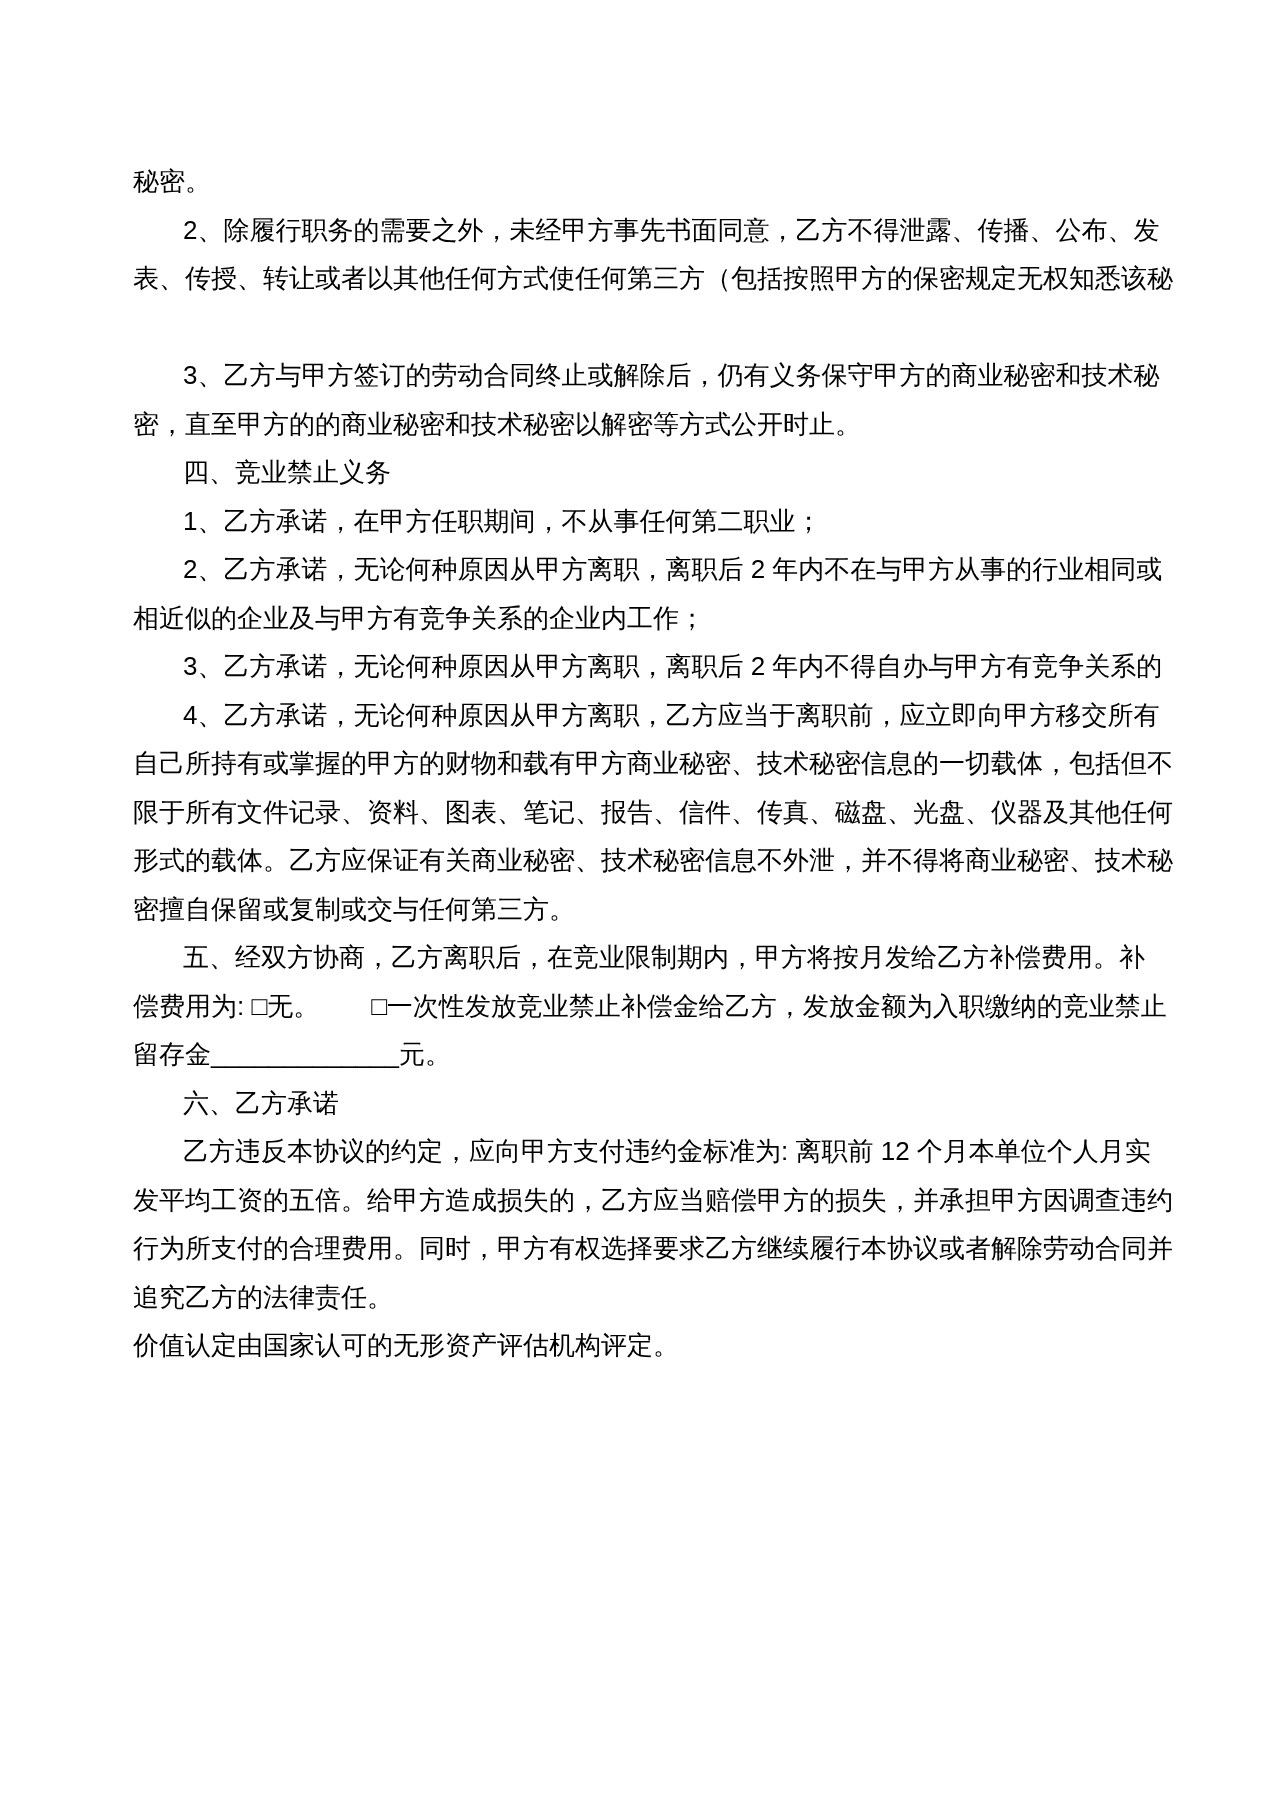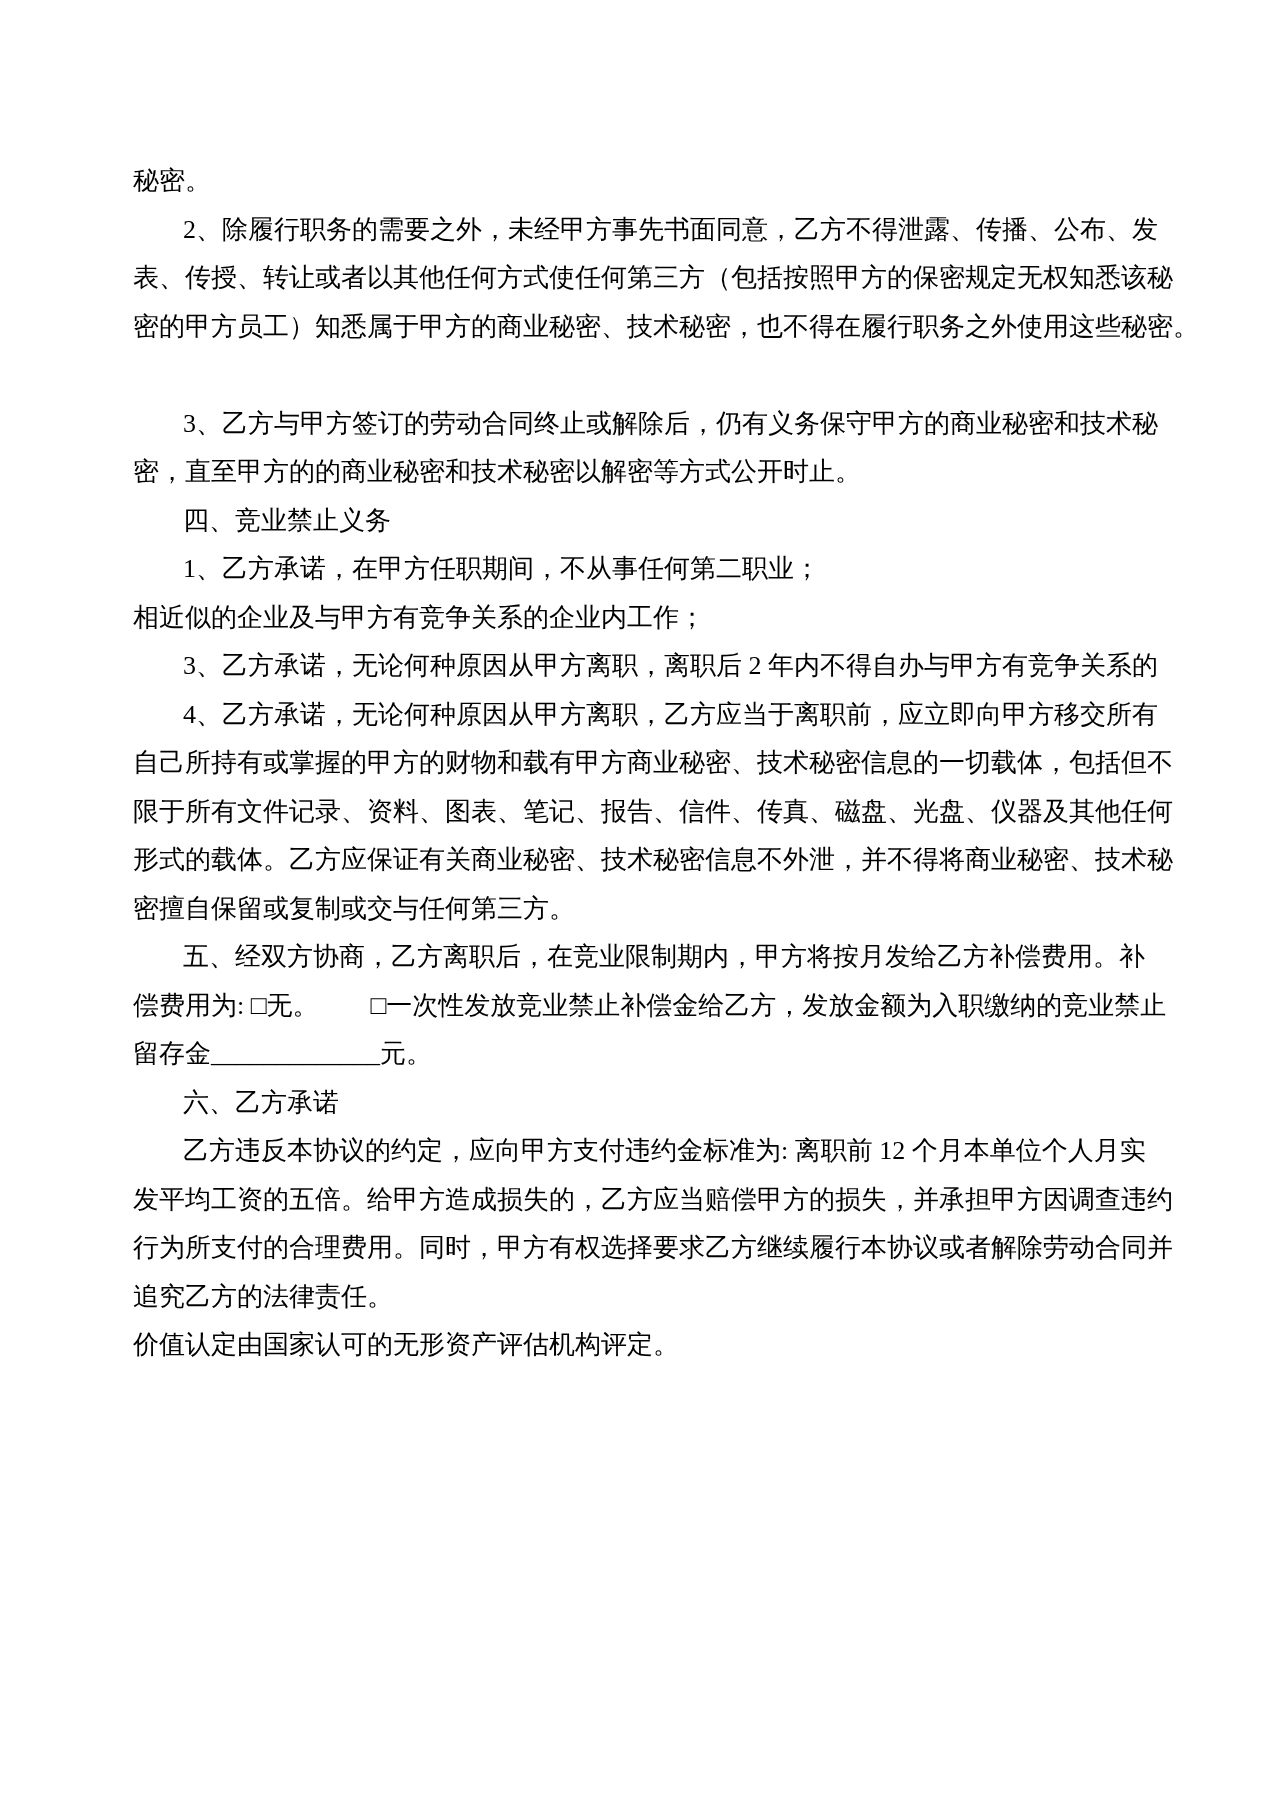--- a/index.html
+++ b/index.html
@@ -12,21 +12,21 @@
     width: 1280px;
     height: 1810px;
     background: #ffffff;
     overflow: hidden;
   }
   .doc-text {
     position: absolute;
     left: 133px;
     top: 157px;
     width: 1130px;
-    font-family: Liberation Serif, serif;
+    font-family: Liberation Sans, sans-serif;
     font-size: 26px;
     line-height: 48.5px;
     color: #000000;
   }
   .line {
     height: 48.5px;
     white-space: pre;
     font-kerning: none;
   }
   .line.indent {
@@ -34,26 +34,26 @@
   }
 </style>
 </head>
 <body>
 
 <div class="page">
   <div class="doc-text">
       <div class="line">秘密。</div>
       <div class="line indent">2、除履行职务的需要之外，未经甲方事先书面同意，乙方不得泄露、传播、公布、发</div>
       <div class="line">表、传授、转让或者以其他任何方式使任何第三方（包括按照甲方的保密规定无权知悉该秘</div>
-      <div class="line">密的甲方员工）知悉属于甲方的商业秘密、技术秘密，也不得在履行职务之外使用这些秘密。</div>
       <div class="line">&nbsp;</div>
       <div class="line indent">3、乙方与甲方签订的劳动合同终止或解除后，仍有义务保守甲方的商业秘密和技术秘</div>
       <div class="line">密，直至甲方的的商业秘密和技术秘密以解密等方式公开时止。</div>
       <div class="line indent">四、竞业禁止义务</div>
       <div class="line indent">1、乙方承诺，在甲方任职期间，不从事任何第二职业；</div>
+      <div class="line indent">2、乙方承诺，无论何种原因从甲方离职，离职后 2 年内不在与甲方从事的行业相同或</div>
       <div class="line">相近似的企业及与甲方有竞争关系的企业内工作；</div>
       <div class="line indent">3、乙方承诺，无论何种原因从甲方离职，离职后 2 年内不得自办与甲方有竞争关系的</div>
       <div class="line indent">4、乙方承诺，无论何种原因从甲方离职，乙方应当于离职前，应立即向甲方移交所有</div>
       <div class="line">自己所持有或掌握的甲方的财物和载有甲方商业秘密、技术秘密信息的一切载体，包括但不</div>
       <div class="line">限于所有文件记录、资料、图表、笔记、报告、信件、传真、磁盘、光盘、仪器及其他任何</div>
       <div class="line">形式的载体。乙方应保证有关商业秘密、技术秘密信息不外泄，并不得将商业秘密、技术秘</div>
       <div class="line">密擅自保留或复制或交与任何第三方。</div>
       <div class="line indent">五、经双方协商，乙方离职后，在竞业限制期内，甲方将按月发给乙方补偿费用。补</div>
       <div class="line">偿费用为: □无。　　□一次性发放竞业禁止补偿金给乙方，发放金额为入职缴纳的竞业禁止</div>
       <div class="line">留存金_____________元。</div>

